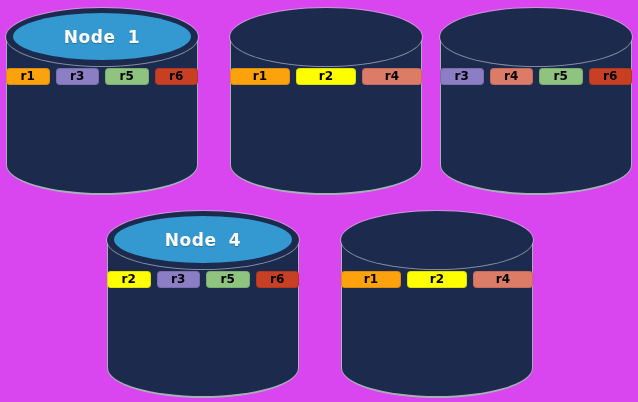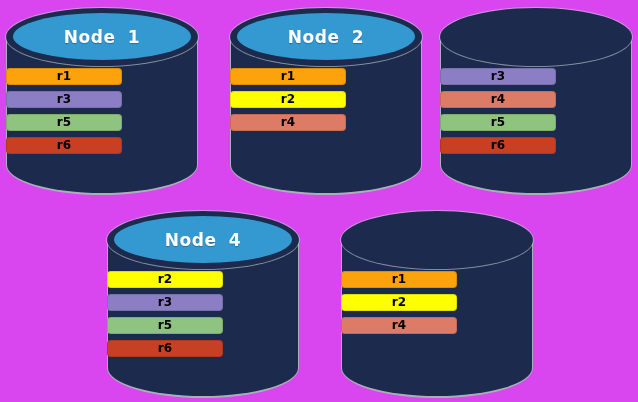--- a/index.html
+++ b/index.html
@@ -64,22 +64,21 @@
     font-weight: 700;
     word-spacing: 6px;
     letter-spacing: 0.5px;
     text-shadow: 0 1px 1px rgba(0,0,0,0.25);
   }
   .bars {
     position: absolute;
     left: 0; right: 0;
     top: 63px;
     display: flex;
-    flex-direction: column;
-    align-items: flex-start;
+    align-items: flex-end;
     gap: 6px;
   }
   .bar {
     width: 116px;
     height: 17px;
     border-radius: 4px;
     display: flex;
     align-items: center;
     justify-content: center;
     color: #000000;
@@ -104,23 +103,20 @@
       <div class="bar" style="background: rgb(251, 162, 12);">r1</div>
       <div class="bar" style="background: rgb(139, 126, 197);">r3</div>
       <div class="bar" style="background: rgb(142, 196, 127);">r5</div>
       <div class="bar" style="background: rgb(200, 64, 35);">r6</div>
     </div>
   </div>
 
   <div class="cylinder pos-1">
     <div class="cyl-body"></div>
     <div class="cyl-top-outer"></div>
-    <div class="cyl-top-inner">
-      <span class="node-title">Node 2</span>
-    </div>
     <div class="bars">
       <div class="bar" style="background: rgb(251, 162, 12);">r1</div>
       <div class="bar" style="background: rgb(255, 255, 0);">r2</div>
       <div class="bar" style="background: rgb(221, 124, 102);">r4</div>
     </div>
   </div>
 
   <div class="cylinder pos-2">
     <div class="cyl-body"></div>
     <div class="cyl-top-outer"></div>

